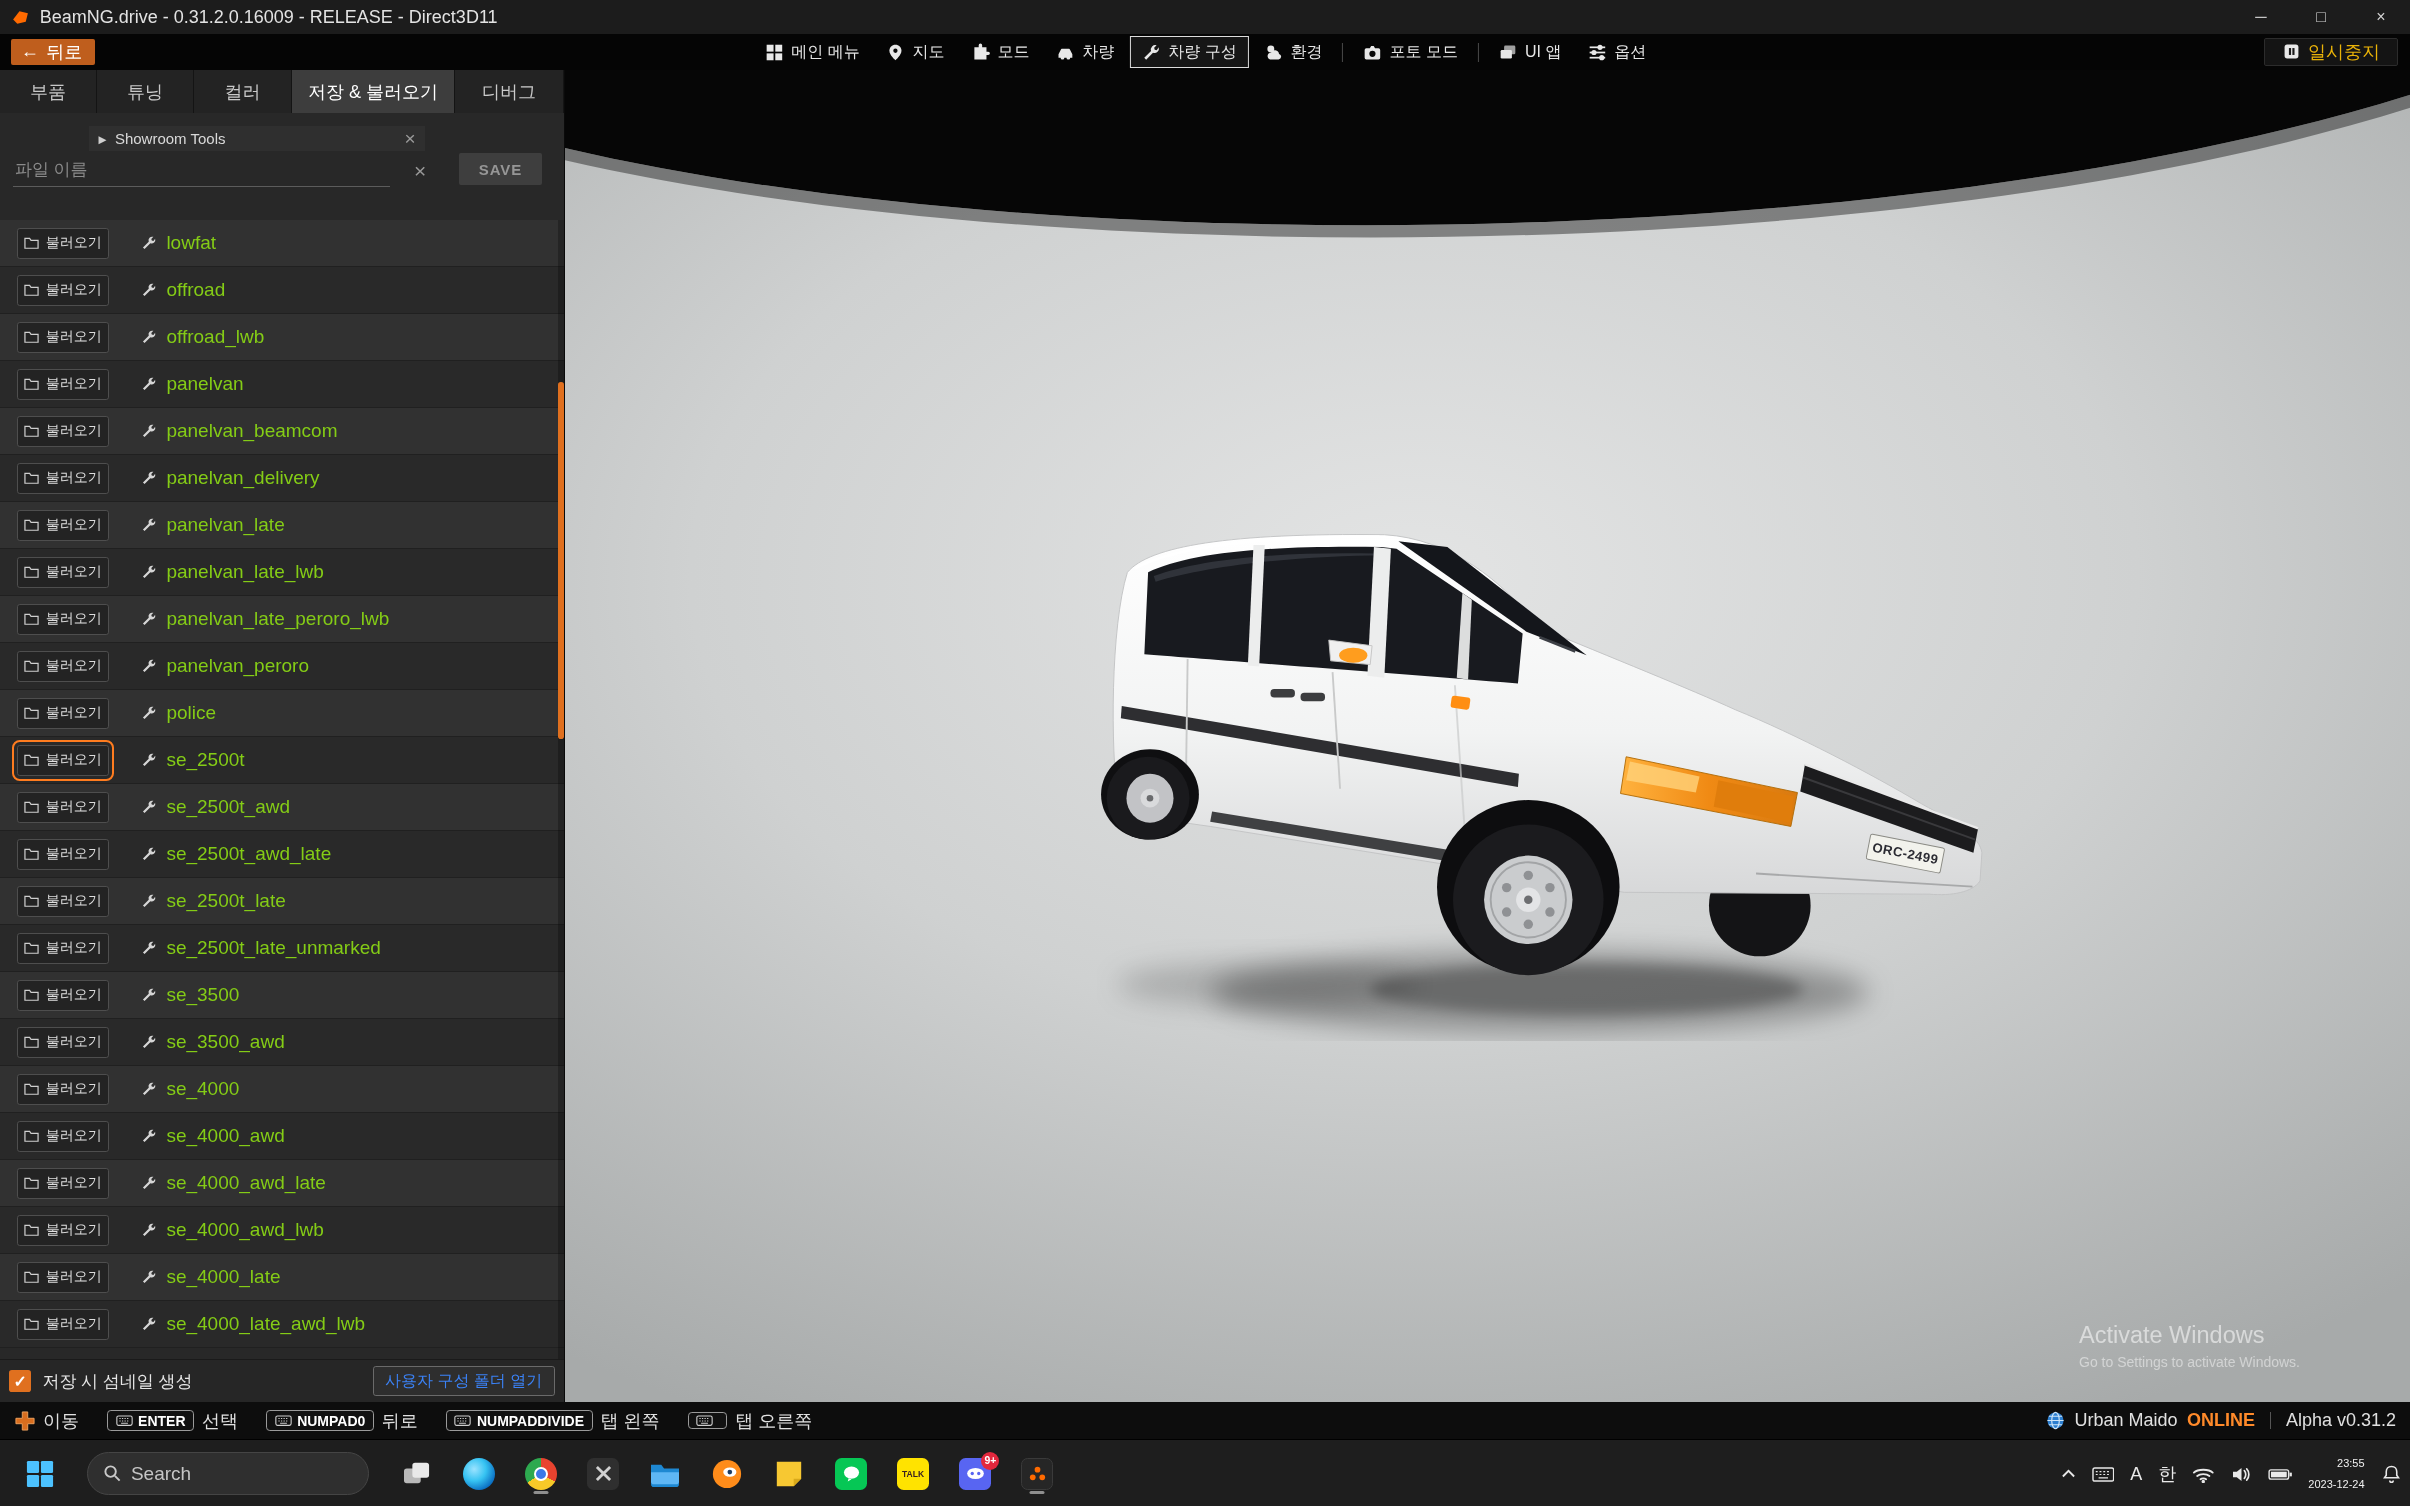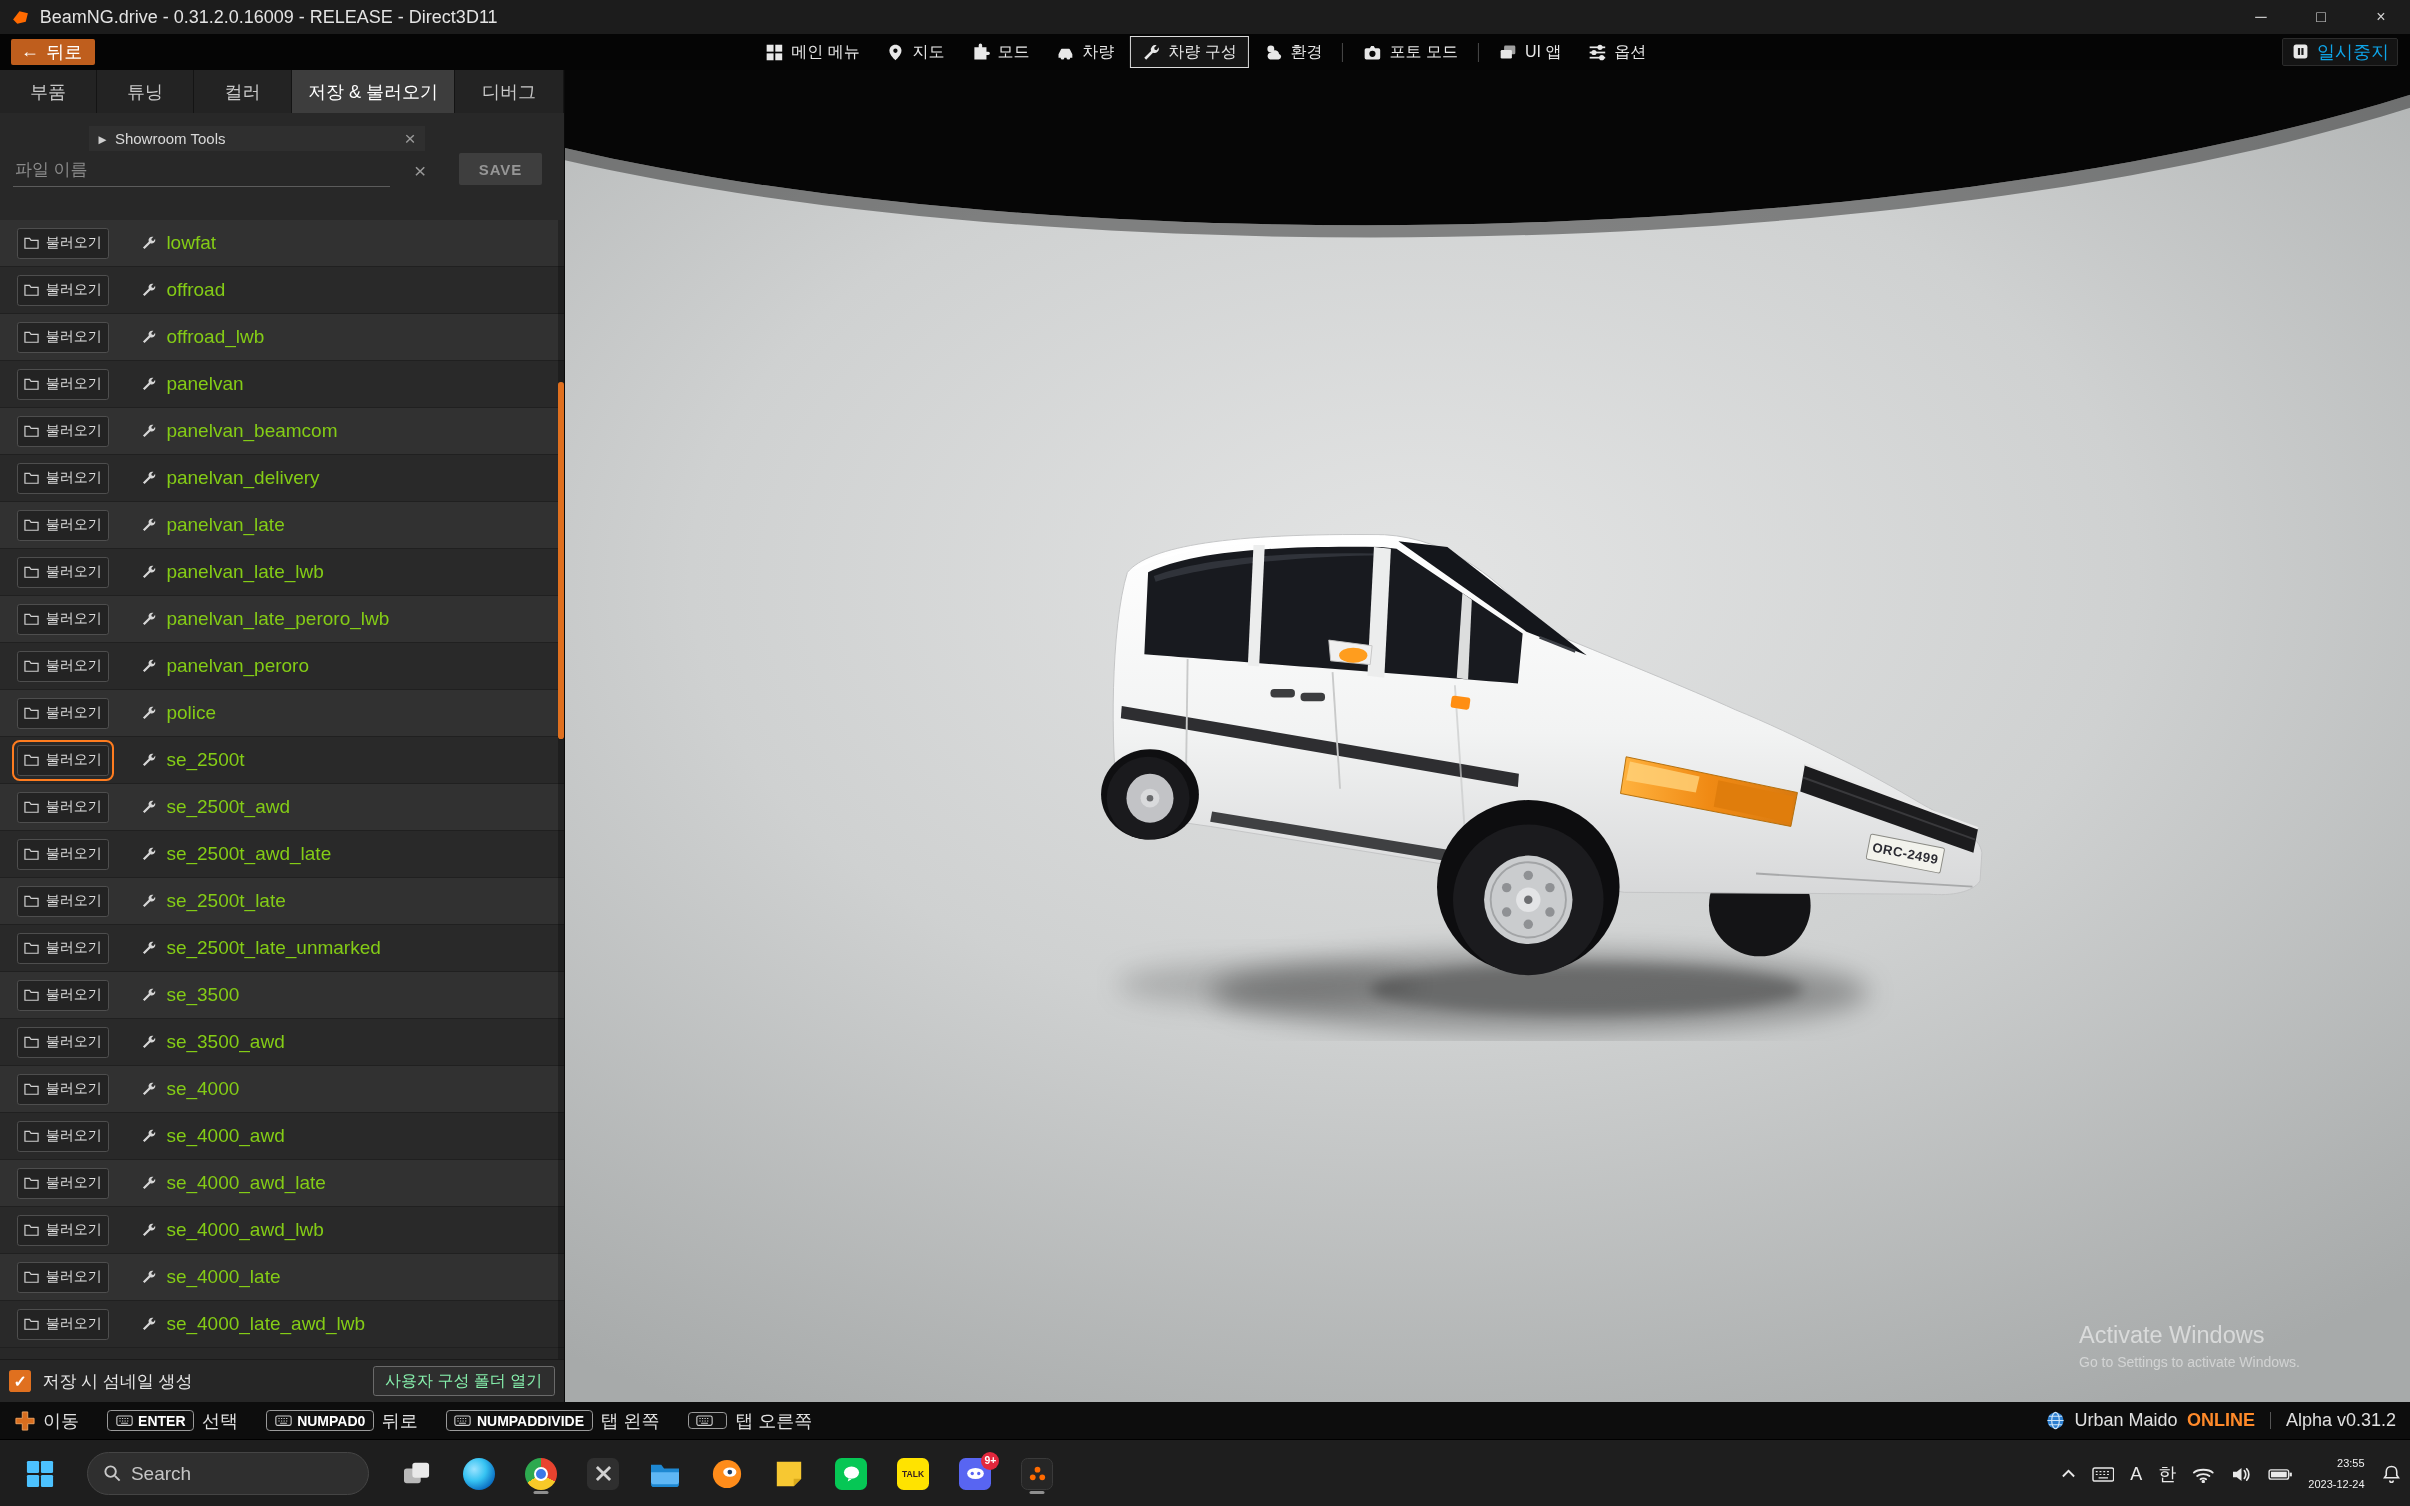--- a/index.html
+++ b/index.html
@@ -20,21 +20,21 @@
   .back-btn { position:absolute; left:11.3px; top:4.7px; height:26px; padding:0 13px 0 9.4px;
               background:#bf5e1d; border-radius:1.9px; display:flex; align-items:center; gap:7.5px;
               color:#fff; font-size:18px; }
   .nav-center { position:absolute; left:50%; top:0; height:100%; transform:translateX(-50%);
                 display:flex; align-items:center; gap:3.8px; }
   .nav-item { display:flex; align-items:center; gap:7.5px; padding:4.7px 11.3px; color:#e6e6e6;
               font-size:16px; white-space:nowrap; }
   .nav-item.active { border:0.9px solid #dcdcdc; background:rgba(255,255,255,0.07); }
   .nav-sep { width:0.9px; height:19px; background:#4a4a4a; margin:0 4.7px; }
   .pause-btn { position:absolute; right:13px; top:3.8px; height:28px; display:flex; align-items:center;
-               gap:7.5px; color:#0ea5e9; font-size:18px; padding:0 8px; background:#141414;
+               gap:7.5px; color:#eab308; font-size:18px; padding:0 17px; background:#141414;
                border:0.9px solid #2c2c2c; border-radius:1.9px; }
 
   
   .left-panel { position:absolute; top:70px; left:0; width:565px; height:1332px; background:#282828;
                 z-index:10; border-right:0.9px solid #0a0a0a; }
   .tabs { position:absolute; top:0; left:0; right:0; height:43px; display:flex; background:#1b1b1b; }
   .tab { display:flex; align-items:center; justify-content:center; font-size:18px; color:#c9c9c9;
          background:#232323; border-right:0.9px solid #141414; }
   .t1{width:97px} .t2{width:97px} .t3{width:98px} .t4{width:163px} .t5{width:109px}
   .tab.active { background:#3d3d3d; color:#fff; }
@@ -69,21 +69,21 @@
   .scroll-track { position:absolute; top:150px; bottom:43px; right:0; width:5.6px; background:rgba(0,0,0,0.25); }
   .scroll-thumb { position:absolute; top:312px; right:0; width:5.6px; height:357px; background:#e0701f;
                   border-radius:2.8px; }
 
   .panel-footer { position:absolute; left:0; right:0; bottom:0; height:43px; background:#262626;
                   border-top:0.9px solid #1a1a1a; display:flex; align-items:center; padding:0 9.4px; gap:11.3px; }
   .cb { width:21.7px; height:21.7px; background:#e0701f; border-radius:2.8px; color:#fff; font-size:16px;
         display:flex; align-items:center; justify-content:center; font-weight:bold; flex:none; }
   .footer-label { color:#e6e6e6; font-size:17px; }
   .open-folder-btn { margin-left:auto; height:30px; background:#2e2e2e; border:0.9px solid #6a6a6a;
-                     border-radius:2.8px; color:#86efac; font-size:16px; padding:0 11.3px;
+                     border-radius:2.8px; color:#3b82f6; font-size:16px; padding:0 11.3px;
                      display:flex; align-items:center; }
 
   
   .viewport { position:absolute; top:70px; left:565px; width:1846px; height:1332px; overflow:hidden;
               background: radial-gradient(1507px 942px at 46% 38%, #e3e4e4 0%, #cfd1d1 48%, #a7aaaa 100%); }
   .backdrop { position:absolute; top:0; left:0; }
   .car { position:absolute; left:532px; top:444px; }
   .watermark { position:absolute; left:1514px; top:1252px; color:rgba(255,255,255,0.55); }
   .watermark .wm1 { font-size:23.5px; }
   .watermark .wm2 { font-size:14px; margin-top:4.7px; color:rgba(255,255,255,0.48); }

